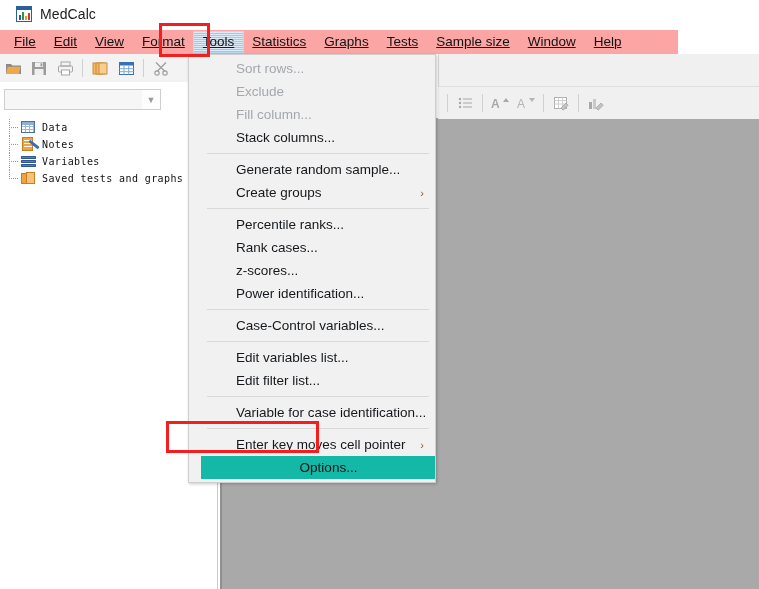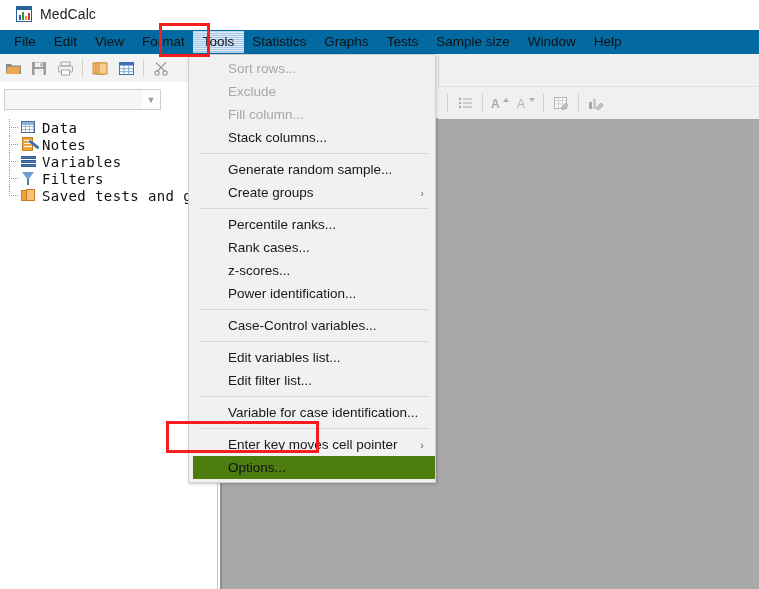--- a/index.html
+++ b/index.html
@@ -30,22 +30,22 @@
   }
   .app-icon .hdr{position:absolute;left:1px;right:1px;top:1px;height:3px;background:#2a6099;}
   .app-icon .b1{position:absolute;left:3px;bottom:2px;width:2px;height:5px;background:#2a6099;}
   .app-icon .b2{position:absolute;left:6px;bottom:2px;width:2px;height:8px;background:#3f8f3f;}
   .app-icon .b3{position:absolute;left:9px;bottom:2px;width:2px;height:4px;background:#e0a030;}
   .app-icon .b4{position:absolute;left:12px;bottom:2px;width:2px;height:7px;background:#cc3b33;}
   .titlebar .app-title{font-size:14px;color:#1b1b1b;letter-spacing:.1px;}
 
   
   .menubar{
-    position:absolute;left:0;top:30px;width:759px;height:24px;
-    background:#0369a1;display:flex;align-items:center;
+    position:absolute;left:0;top:30px;width:678px;height:24px;
+    background:#fca5a5;display:flex;align-items:center;text-decoration:underline;
   }
   .menubar .mi{
     height:20px;line-height:20px;padding:0 9px;font-size:13.5px;color:#111;
     cursor:default;white-space:nowrap;
   }
   .menubar .mi:first-child{margin-left:5px;}
   .menubar .mi.active{
     background:
       repeating-linear-gradient(0deg,rgba(120,170,220,.55) 0 1px,rgba(255,255,255,0) 1px 2px),
       #dceaf7;
@@ -81,21 +81,21 @@
   }
 
   
   .treepanel{
     position:absolute;left:0;top:115px;width:218px;height:474px;background:#ffffff;
     border-right:1px solid #c8c8c8;box-sizing:border-box;
   }
   .tree{position:absolute;left:0;top:4px;width:218px;}
   .tnode{
     height:17px;display:flex;align-items:center;white-space:nowrap;
-    font-family:"DejaVu Sans Mono", monospace;font-size:14px;color:#101010;
+    font-family:"DejaVu Sans Mono", monospace;font-size:10px;color:#101010;
   }
   .tnode .dots{
     width:20px;height:17px;flex:none;position:relative;
   }
   .tnode .dots:before{
     content:"";position:absolute;left:9px;top:8px;width:10px;height:1px;
     background:repeating-linear-gradient(90deg,#9a9a9a 0 1px,transparent 1px 2px);
   }
   .tnode .dots:after{
     content:"";position:absolute;left:9px;top:0;width:1px;height:17px;
@@ -151,28 +151,28 @@
   .workspace-inner{
     position:absolute;left:0;top:0;right:0;bottom:0;background:#a9a9a9;
   }
   .ws-leftedge{position:absolute;left:0;top:0;width:2px;bottom:0;background:#8f8f8f;}
 
   
   .dropdown{
     position:absolute;left:188px;top:54px;width:248px;
     background:#f1f1f1;border:1px solid #cfcfcf;box-sizing:border-box;
     box-shadow:1px 1px 3px rgba(0,0,0,.22);
-    padding:2px 0 0 4px;
+    padding:2px 0 0 12px;
   }
   .dd-item{
     height:23px;display:flex;align-items:center;position:relative;
     padding-left:35px;padding-right:14px;font-size:13.5px;color:#15181c;white-space:nowrap;
   }
   .dd-item.disabled{color:#a4a8ad;}
-  .dd-item.selected{background:#4d7c0f;color:#101318;}
+  .dd-item.selected{background:#14b8a6;color:#101318;justify-content:center;}
   .dd-item .submenu-arrow{
     position:absolute;right:11px;top:50%;transform:translateY(-50%);
     font-size:11px;color:#8a5a30;line-height:1;
   }
   .dd-sep{height:1px;background:#d8d8d8;margin:4px 6px 4px 6px;}
   .dd-bottom-pad{height:3px;}
 
   
   .annot{position:absolute;border:3px solid #f51e1e;box-sizing:border-box;pointer-events:none;}
   .annot-tools{left:159px;top:23px;width:51px;height:34px;}
@@ -334,27 +334,20 @@
         <span class="ico">
             <span class="ic-vars">
               <i></i>
               <i></i>
               <i></i>
             </span>
           </span>
         <span class="lbl">Variables</span>
       </div>
 
-      <div class="tnode">
-        <span class="dots"></span>
-        <span class="ico">
-            <i class="ic-filter"></i>
-          </span>
-        <span class="lbl">Filters</span>
-      </div>
 
       <div class="tnode last">
         <span class="dots"></span>
         <span class="ico">
             <i class="ic-saved"></i>
           </span>
         <span class="lbl">Saved tests and graphs</span>
       </div>
 
     </div>

